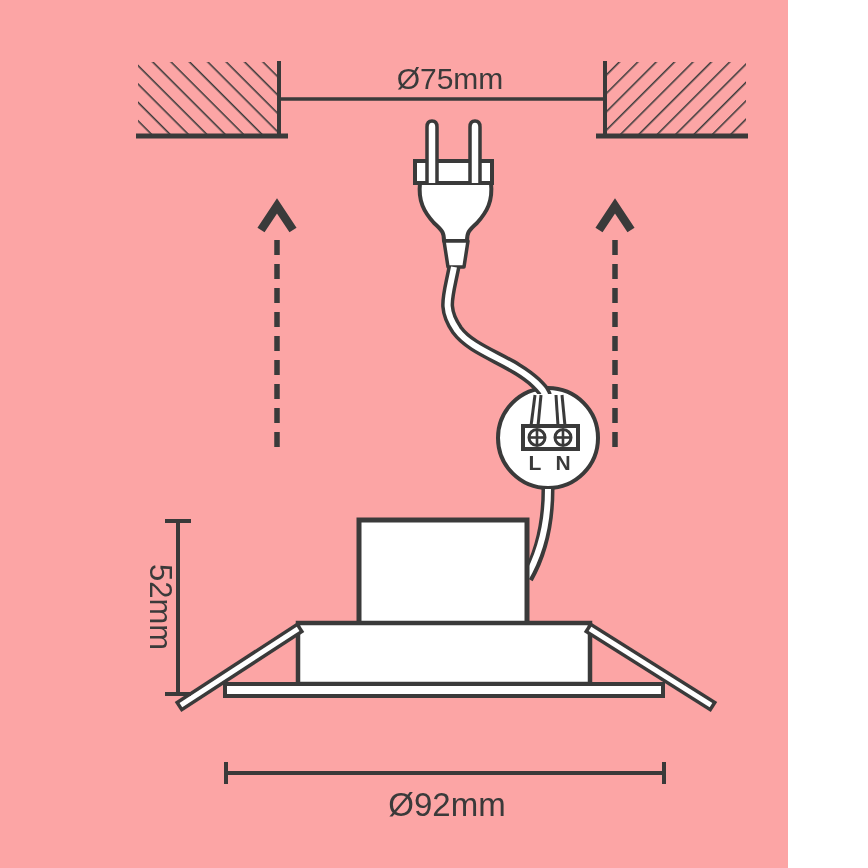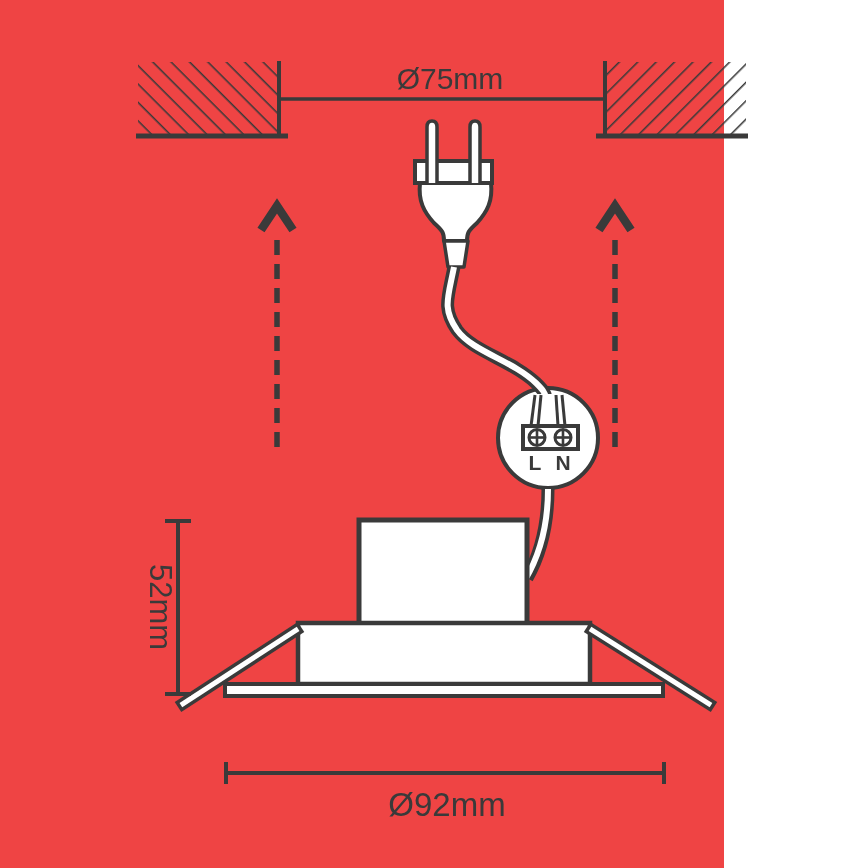--- a/index.html
+++ b/index.html
@@ -1,18 +1,18 @@
 <!DOCTYPE html>
 <html><head>
 <meta charset="utf-8">
 <style>
   html, body { margin: 0; padding: 0; background: #ffffff; }
   .canvas {
-    width: 724px; height: 868px;
-    background: #ef4444;
+    width: 788px; height: 868px;
+    background: #fca5a5;
     position: relative;
     font-family: "Liberation Sans", sans-serif;
   }
   svg { display: block; }
   .dim-text {
     fill: #3a3a3a;
     font-family: "Liberation Sans", sans-serif;
   }
   .lbl-bold { font-weight: bold; }
 </style>

